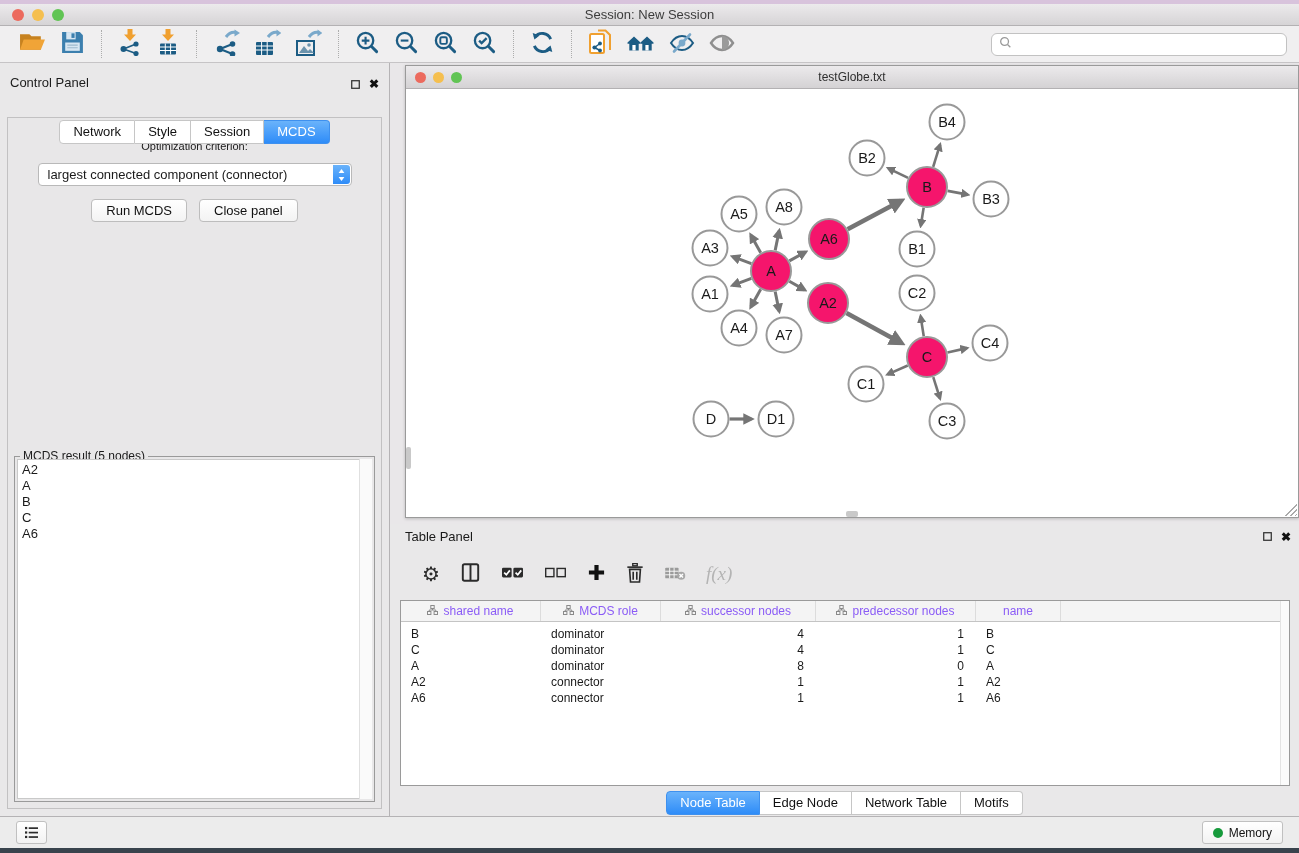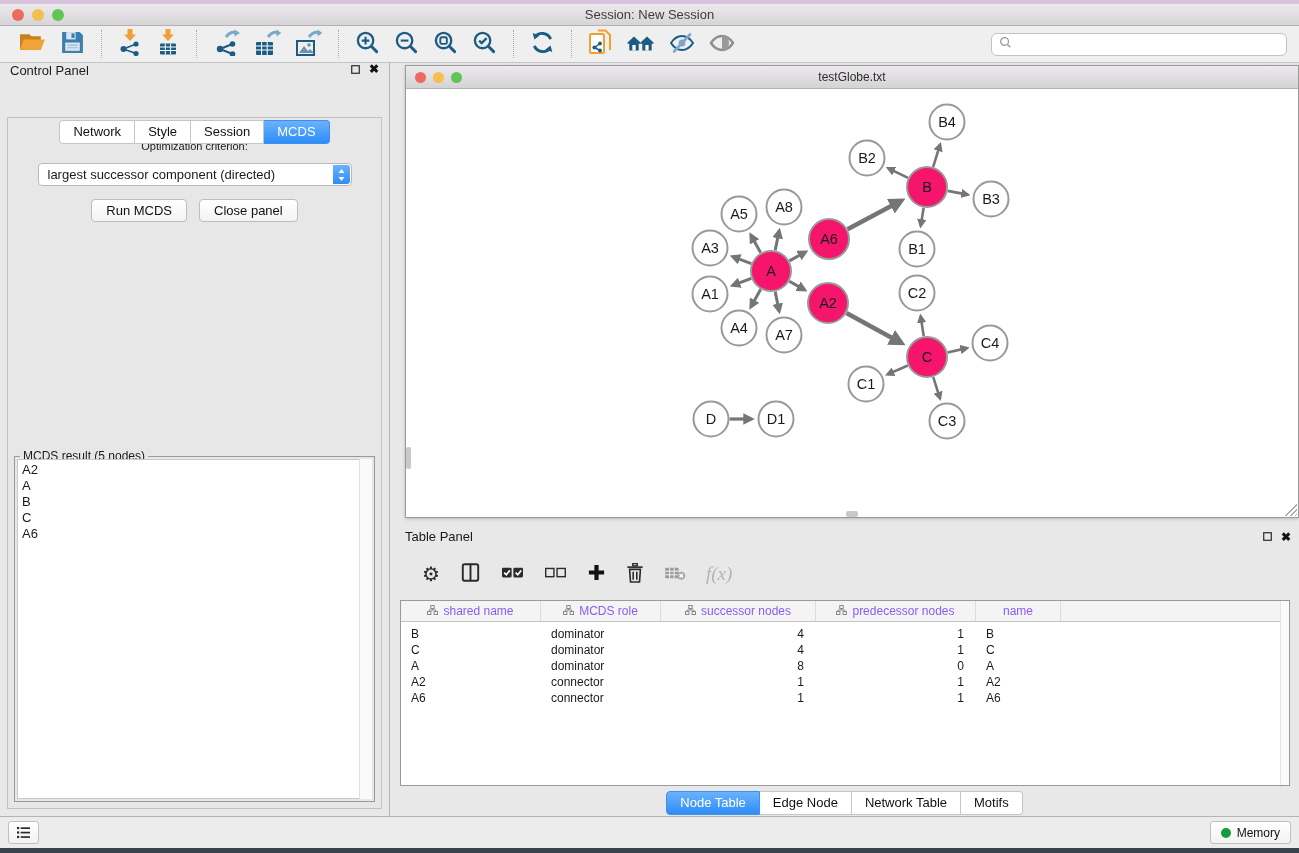--- a/index.html
+++ b/index.html
@@ -23,21 +23,21 @@
              border-bottom:1px solid #c6c4c6; display:flex; align-items:center; padding:0 12px; }
   .tb-btn { background:none; border:none; padding:2px 7px; cursor:pointer; display:flex; align-items:center; }
   .tb-sep { width:1px; height:28px; border-left:1px dotted #adadad; margin:0 9px; }
   .search-box { margin-left:auto; width:296px; height:23px; background:#fff; border:1px solid #c2c2c2;
                 border-radius:6px; display:flex; align-items:center; padding:0 7px; }
   .search-box input { border:none; outline:none; flex:1; font-size:12px; font-family:inherit; background:transparent; }
 
   
   .control-panel { position:absolute; top:59px; left:0; width:390px; height:758px;
                    background:#e9e8e9; border-right:1px solid #b5b3b5; }
-  .cp-header { position:absolute; top:0; left:0; width:100%; height:27px; display:flex; align-items:flex-start;
+  .cp-header { position:absolute; top:0; left:0; width:100%; height:27px; display:flex; align-items:flex-end;
                padding:0 10px; font-size:13px; color:#1c1c1c; }
   .panel-header-icons { margin-left:auto; display:flex; gap:9px; align-items:center; }
   .hdr-close { font-size:12px; font-weight:bold; color:#111; line-height:1; cursor:pointer; }
   .hdr-float { display:flex; cursor:pointer; }
   .tabs-row { position:absolute; left:0; width:100%; display:flex; justify-content:center; z-index:2; }
   .cp-tabs { top:33px;margin-top:24px; }
   .tab { font-size:13px; padding:3px 13px 4px; background:#fff; border:1px solid #c6c6c6; border-left:none;
          color:#111; cursor:pointer; font-family:inherit; }
   .tab:first-child { border-left:1px solid #c6c6c6; border-radius:4px 0 0 4px; }
   .tab:last-child { border-radius:0 4px 4px 0; }
@@ -99,21 +99,21 @@
   .trow:first-child { margin-top:4px; }
   .td { font-size:12px; white-space:nowrap; overflow:hidden; }
   .td.al { text-align:left; padding-left:10px; }
   .td.ar { text-align:right; padding-right:12px; }
   .table-scroll { position:absolute; top:0; bottom:0; right:0; width:9px; background:#fbfbfb;
                   border-left:1px solid #e4e4e4; }
   .tp-tabs { bottom:6px; }
 
   
   .statusbar { position:absolute; bottom:0; left:0; width:100%; height:32px; background:#ececec;
-               border-top:1px solid #b5b3b5; display:flex; align-items:center; padding:0 8px; }
+               border-top:1px solid #b5b3b5; display:flex; align-items:center; padding:0 16px; }
   .sb-btn { background:linear-gradient(#fff,#f2f2f2); border:1px solid #c0c0c0; border-radius:3px;
             height:23px; display:flex; align-items:center; gap:6px; padding:0 7px; cursor:pointer; font-size:12px;
             font-family:inherit; color:#111; }
   .memory-btn { margin-left:auto; padding:0 10px; }
   .mem-dot { width:10px; height:10px; border-radius:50%; background:#169a3c; }
 </style>
 </head>
 <body>
 
 <div class="screen">
@@ -287,21 +287,21 @@
       </div>
       <div class="tabs-row cp-tabs">
           <button class="tab">Network</button>
           <button class="tab">Style</button>
           <button class="tab">Session</button>
           <button class="tab active">MCDS</button>
         </div>
       <div class="cp-body">
         <div class="opt-label">Optimization criterion:</div>
         <div class="combo">
-          <span>largest successor component (directed)</span>
+          <span>largest connected component (connector)</span>
           <span class="combo-stepper">
             <svg viewBox="0 0 10 16" width="9" height="14">
                 <path fill="#fff" d="M5 1.2l3.3 4.4H1.7z"></path>
                 <path fill="#fff" d="M5 14.8l3.3-4.4H1.7z"></path>
               </svg>
           </span>
         </div>
         <div class="cp-buttons">
           <button class="btn">Run MCDS</button>
           <button class="btn">Close panel</button>

